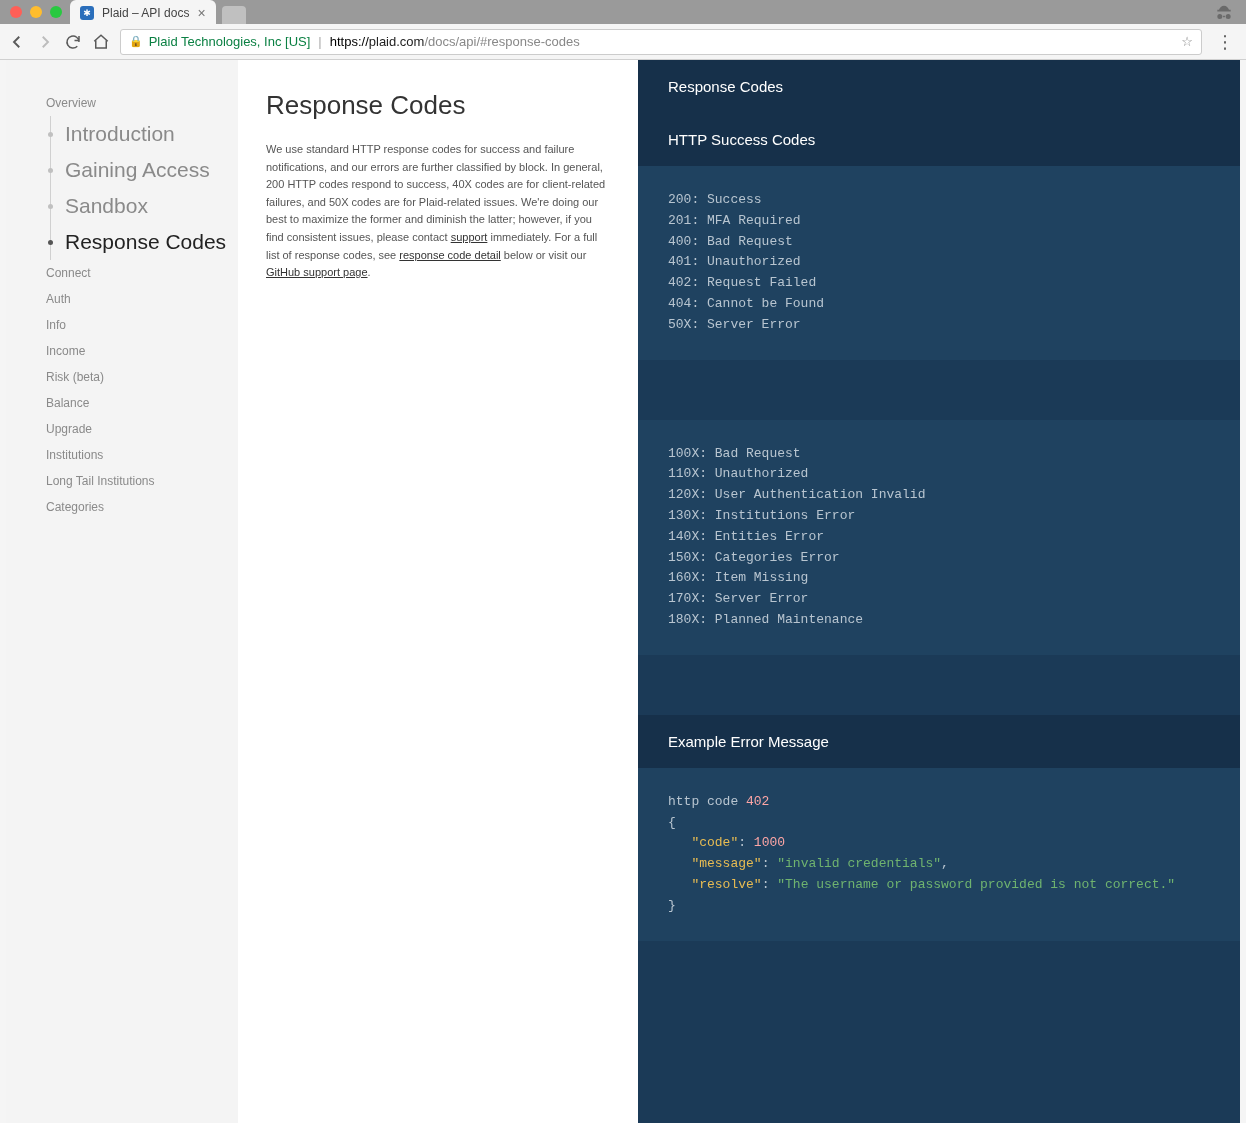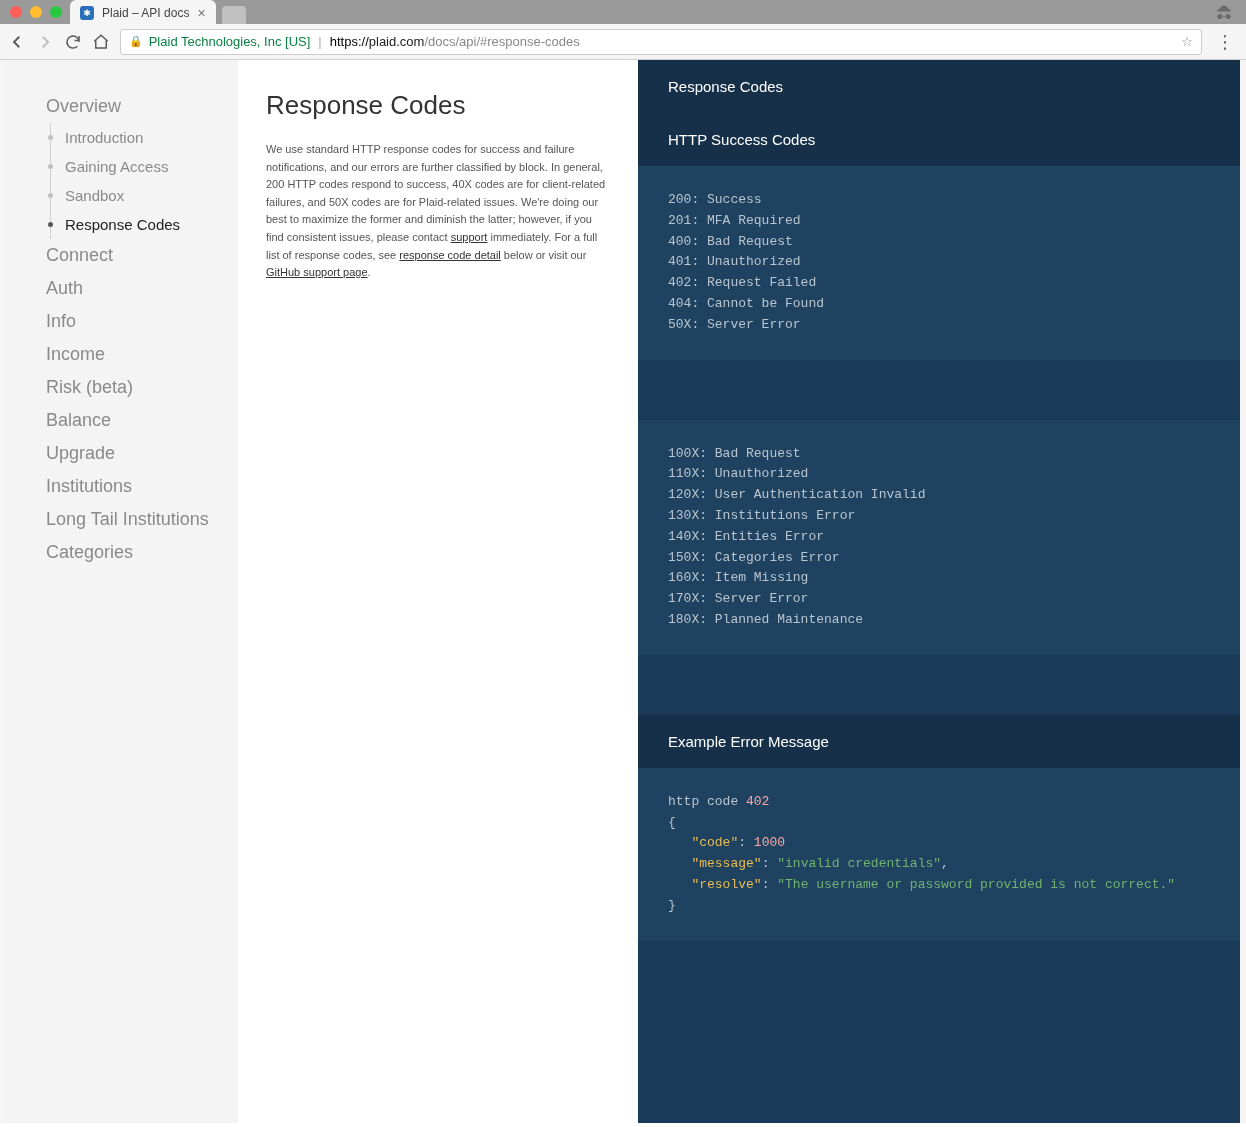--- a/index.html
+++ b/index.html
@@ -34,24 +34,24 @@
     .url-host-dark { color: #222; }
     .url-path { color: #888; }
     .star-icon { color: #888; }
     .menu-dots { font-size: 18px; line-height: 1; color: #5a5a5a; padding: 0 4px; cursor: pointer; }
     
     
     .page { display: flex; height: calc(1127px - 28px - 36px); border-left: 6px solid #f5f5f5; border-right: 6px solid #f5f5f5; }
     
     .sidebar { width: 232px; background: #f4f4f4; padding: 30px 0 0 0; }
     .sidebar-section { padding-left: 40px; }
-    .sidebar-item { padding: 6px 0; color: #8a8a8a; font-size: 18px; cursor: pointer; }
+    .sidebar-item { padding: 6px 0; color: #8a8a8a; font-size: 12px; cursor: pointer; }
     .sidebar-item.top { color: #8a8a8a; }
     .sidebar-subitems { border-left: 1px solid #d0d0d0; margin-left: 4px; padding-left: 0; }
-    .sidebar-subitem { display: flex; align-items: center; padding: 6px 0; color: #8a8a8a; font-size: 15px; cursor: pointer; position: relative; }
+    .sidebar-subitem { display: flex; align-items: center; padding: 6px 0; color: #8a8a8a; font-size: 21px; cursor: pointer; position: relative; }
     .sidebar-subitem::before { content: ""; width: 5px; height: 5px; border-radius: 50%; background: #c0c0c0; position: absolute; left: -3px; }
     .sidebar-subitem .label { padding-left: 14px; }
     .sidebar-subitem.active { color: #222; font-weight: 500; }
     .sidebar-subitem.active::before { background: #555; }
     
     .content { flex: 1; display: flex; }
     .main-col { background: #fff; width: 400px; padding: 30px 28px; }
     .main-col h1 { font-size: 26px; font-weight: 500; color: #333; margin-bottom: 20px; }
     .main-col p { font-size: 11px; line-height: 1.6; color: #555; }
     .main-col a { color: #333; text-decoration: underline; }

